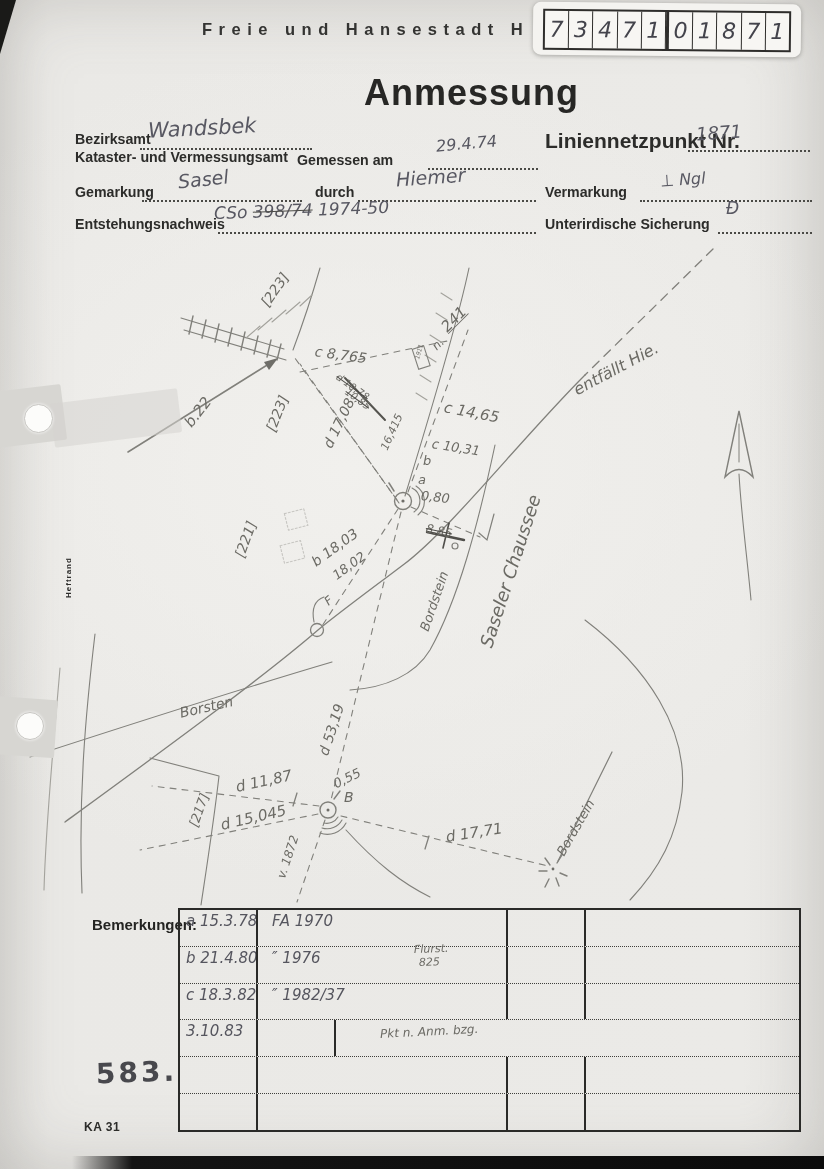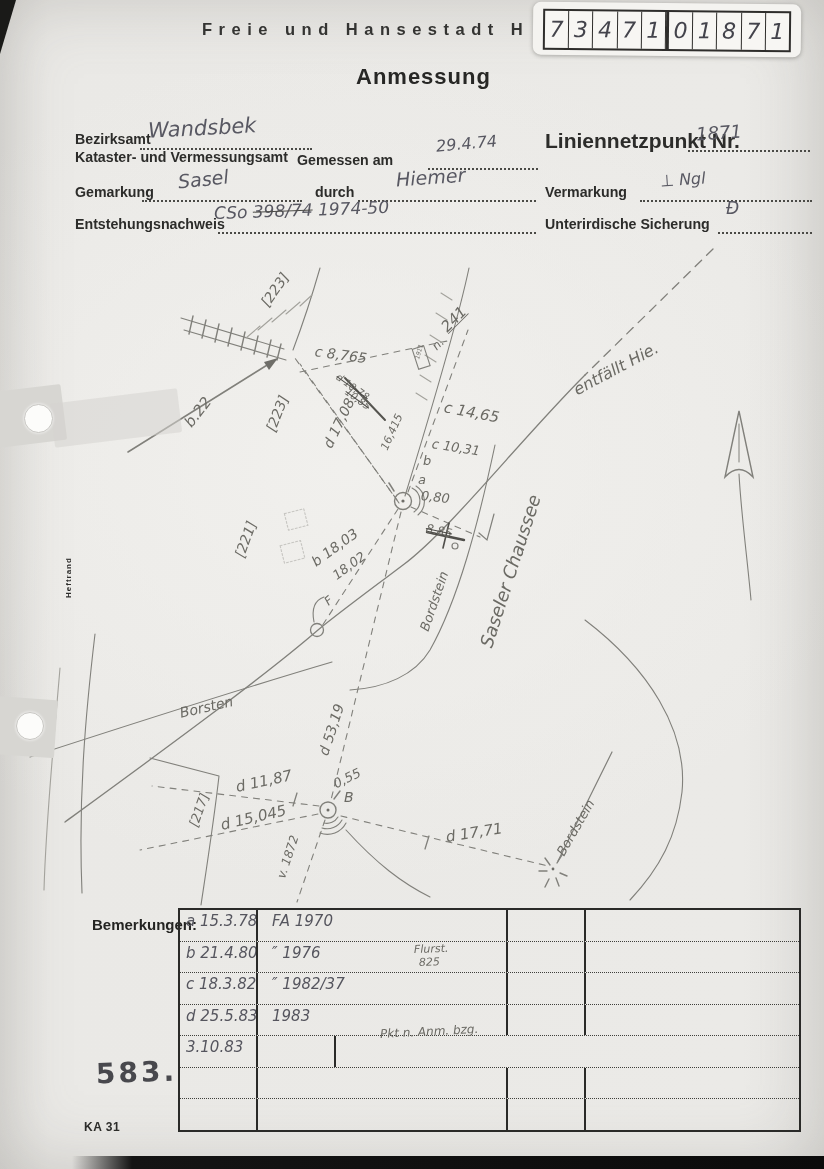--- a/index.html
+++ b/index.html
@@ -10,21 +10,21 @@
       linear-gradient(90deg,#e2e1de 0%,#eae9e6 6%,#ebeae7 90%,#e5e4e1 100%),
       #e8e7e4;
     box-shadow: inset 0 0 70px rgba(110,108,100,.28);}
   .lbl{position:absolute;font-weight:700;font-size:14.2px;color:#2c2c2a;white-space:nowrap;}
   .lbl-big{font-size:21px;}
   .dot{position:absolute;height:0;border-bottom:2px dotted #4a4a46;}
   .hw{position:absolute;font-family:"DejaVu Sans",sans-serif;font-style:italic;color:#585862;white-space:nowrap;}
   .struck{text-decoration:line-through;text-decoration-color:#4c4b47;}
   .underl{text-decoration:underline;}
   .city{position:absolute;left:202px;top:20px;font-size:16.5px;font-weight:600;letter-spacing:6.5px;color:#343432;white-space:nowrap;}
-  .title{position:absolute;left:356px;top:64px;font-size:22px;font-weight:600;letter-spacing:1px;color:#272725;margin:0;}
+  .title{position:absolute;left:356px;top:64px;font-size:36px;font-weight:600;letter-spacing:1px;color:#272725;margin:8px;}
   .sticker{position:absolute;left:533px;top:3px;width:268px;height:53px;background:#f4f3f0;border-radius:8px;
     box-shadow:0 1px 4px rgba(60,60,55,.4);transform:rotate(.6deg);}
   .digit-grid{margin:7px 10px;height:37px;border:2.5px solid #2e2d2b;display:flex;background:#f7f6f3;}
   .digit-cell{flex:1;border-right:1.5px solid #2e2d2b;display:flex;align-items:center;justify-content:center;
     font-family:"DejaVu Sans",sans-serif;font-style:italic;font-size:22px;color:#43434b;}
   .digit-cell:last-child{border-right:none;}
   .group-start{border-left:3px solid #2e2d2b;}
   .sketch-svg{position:absolute;left:0;top:0;}
   .sk-label{position:absolute;font-family:"DejaVu Sans",sans-serif;font-style:italic;color:#6b6a64;
     white-space:nowrap;transform-origin:0 50%;line-height:1;}
@@ -262,26 +262,20 @@
         <div class="rem-cell c2"></div>
         <div class="rem-cell c3"></div>
       </div>
       <div class="rem-row">
         <div class="rem-cell c0">c 18.3.82</div>
         <div class="rem-cell c1">″ 1982/37</div>
         <div class="rem-cell c2"></div>
         <div class="rem-cell c3"></div>
       </div>
       <div class="rem-row">
-        <div class="rem-cell c0">d 25.5.83</div>
-        <div class="rem-cell c1">1983</div>
-        <div class="rem-cell c2"></div>
-        <div class="rem-cell c3"></div>
-      </div>
-      <div class="rem-row">
         <div class="rem-cell c0">3.10.83</div>
         <div class="rem-cell c2"></div>
         <div class="rem-cell c3"></div>
       </div>
       <div class="rem-row">
         <div class="rem-cell c0"></div>
         <div class="rem-cell c1"></div>
         <div class="rem-cell c2"></div>
         <div class="rem-cell c3"></div>
       </div>

